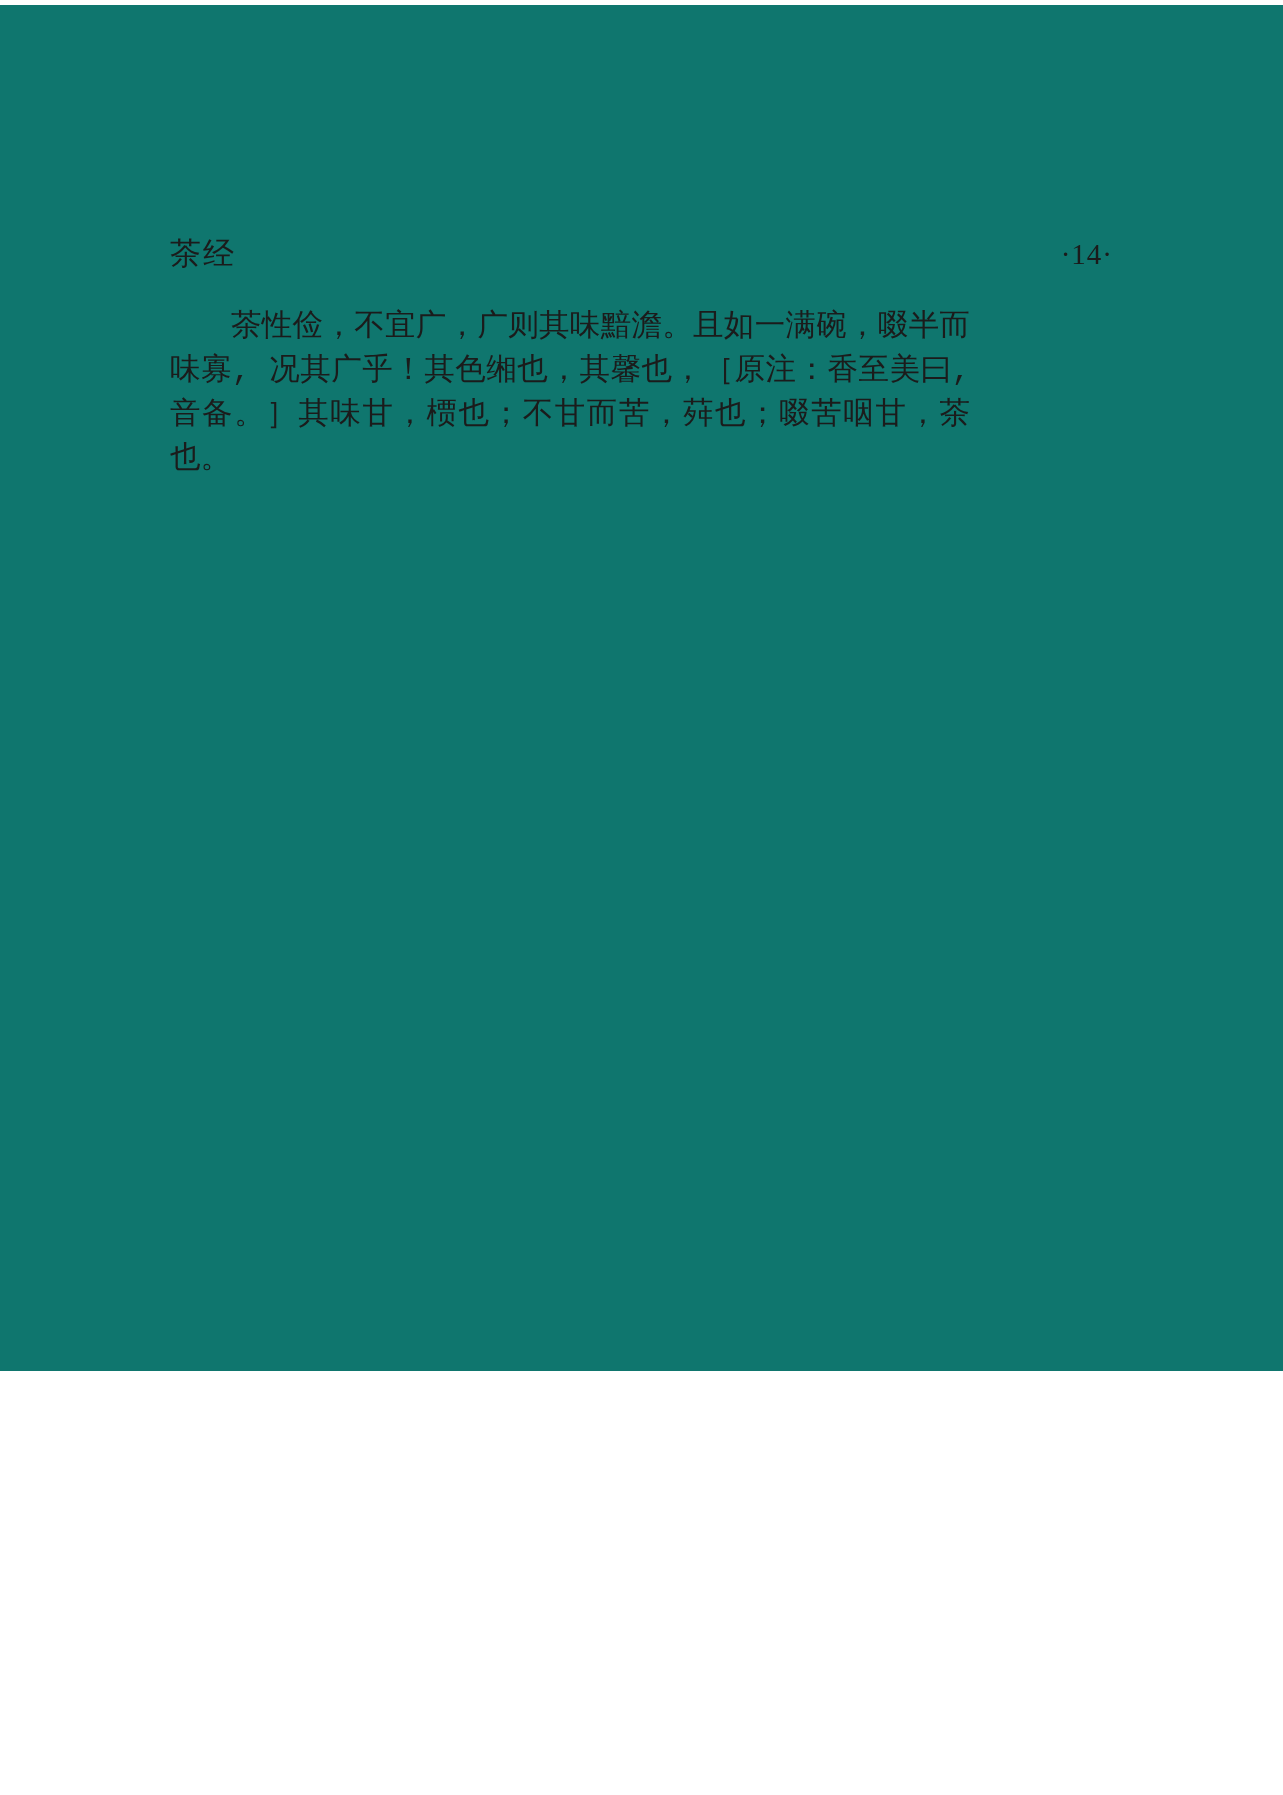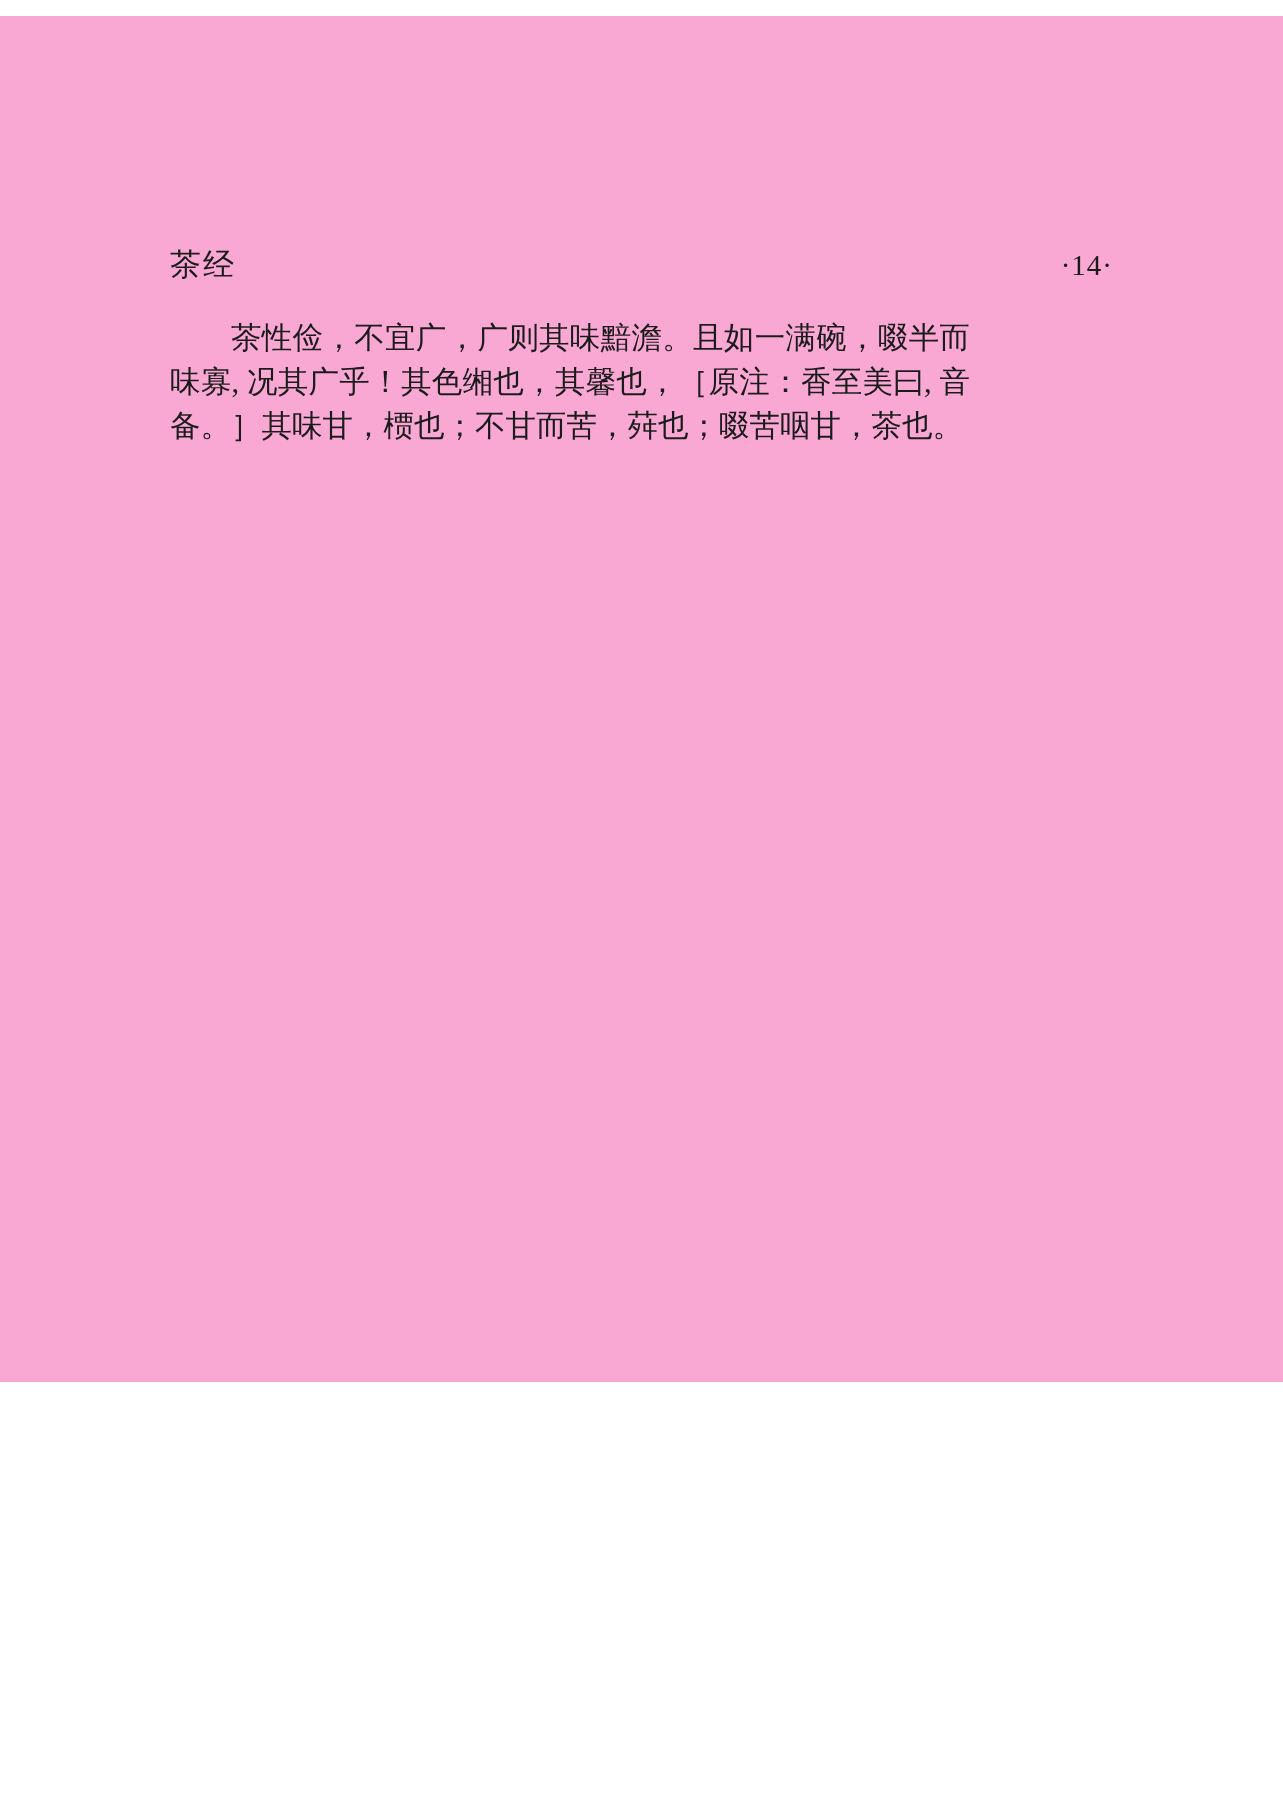--- a/index.html
+++ b/index.html
@@ -5,22 +5,22 @@
   html, body {
     margin: 0;
     padding: 0;
     background: #ffffff;
   }
 
   .page {
     position: relative;
     width: 1283px;
     height: 1366px;
-    background: #f9a8d4;
-    margin: 16px auto;
+    background: #0f766e;
+    margin: 5px auto;
     overflow: hidden;
     font-family: "Liberation Serif", "DejaVu Serif", serif;
     color: #1b1b1b;
   }
 
   .page-header {
     position: absolute;
     top: 228px;
     left: 170px;
     right: 170px;
@@ -55,20 +55,21 @@
     text-justify: inter-character;
     color: #1b1b1b;
   }
 
   .body-text p {
     margin: 0;
   }
 
   .body-text p.indent {
     text-indent: 2em;
+    font-family: Liberation Mono, monospace;
   }
 </style>
 </head>
 <body>
 
 <div class="page">
 
   <div class="page-header">
     <div class="header-title">茶经</div>
     <div class="header-folio">·14·</div>

